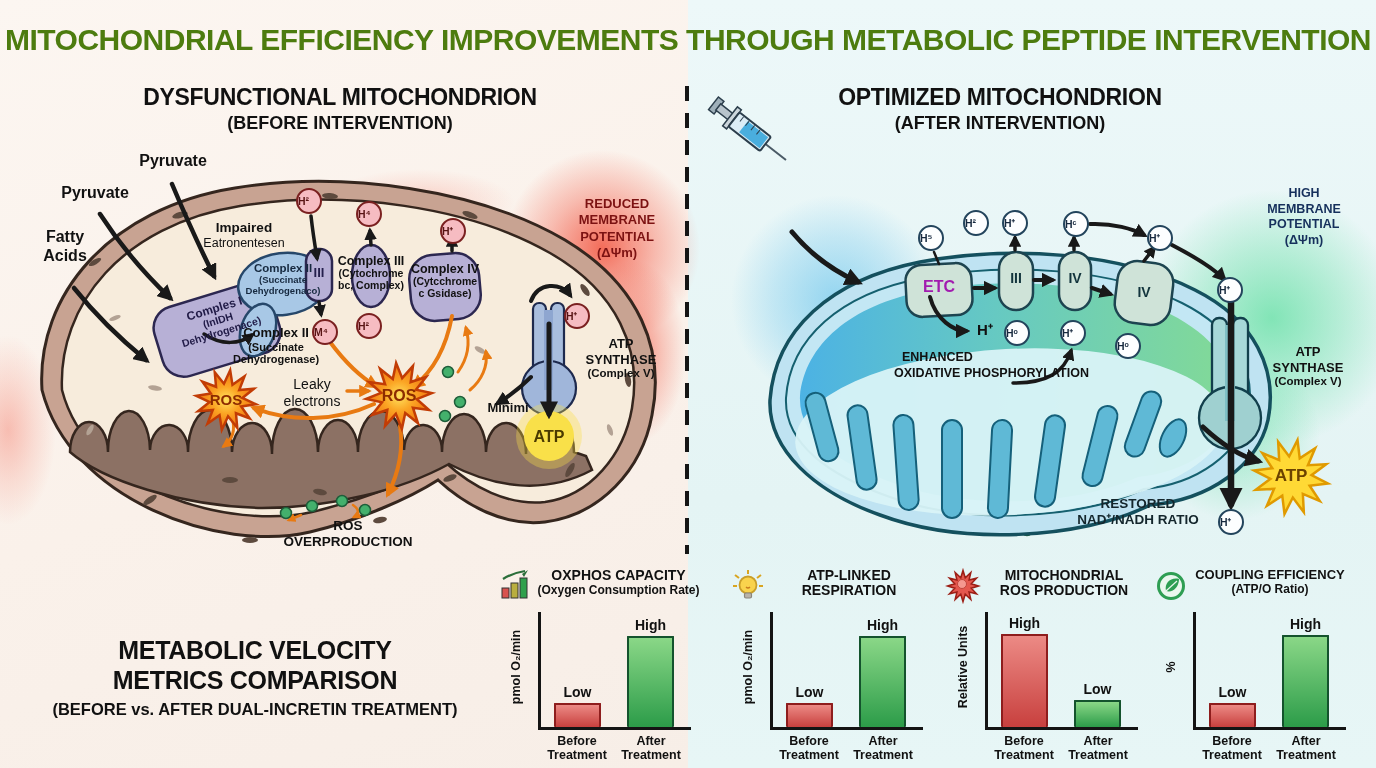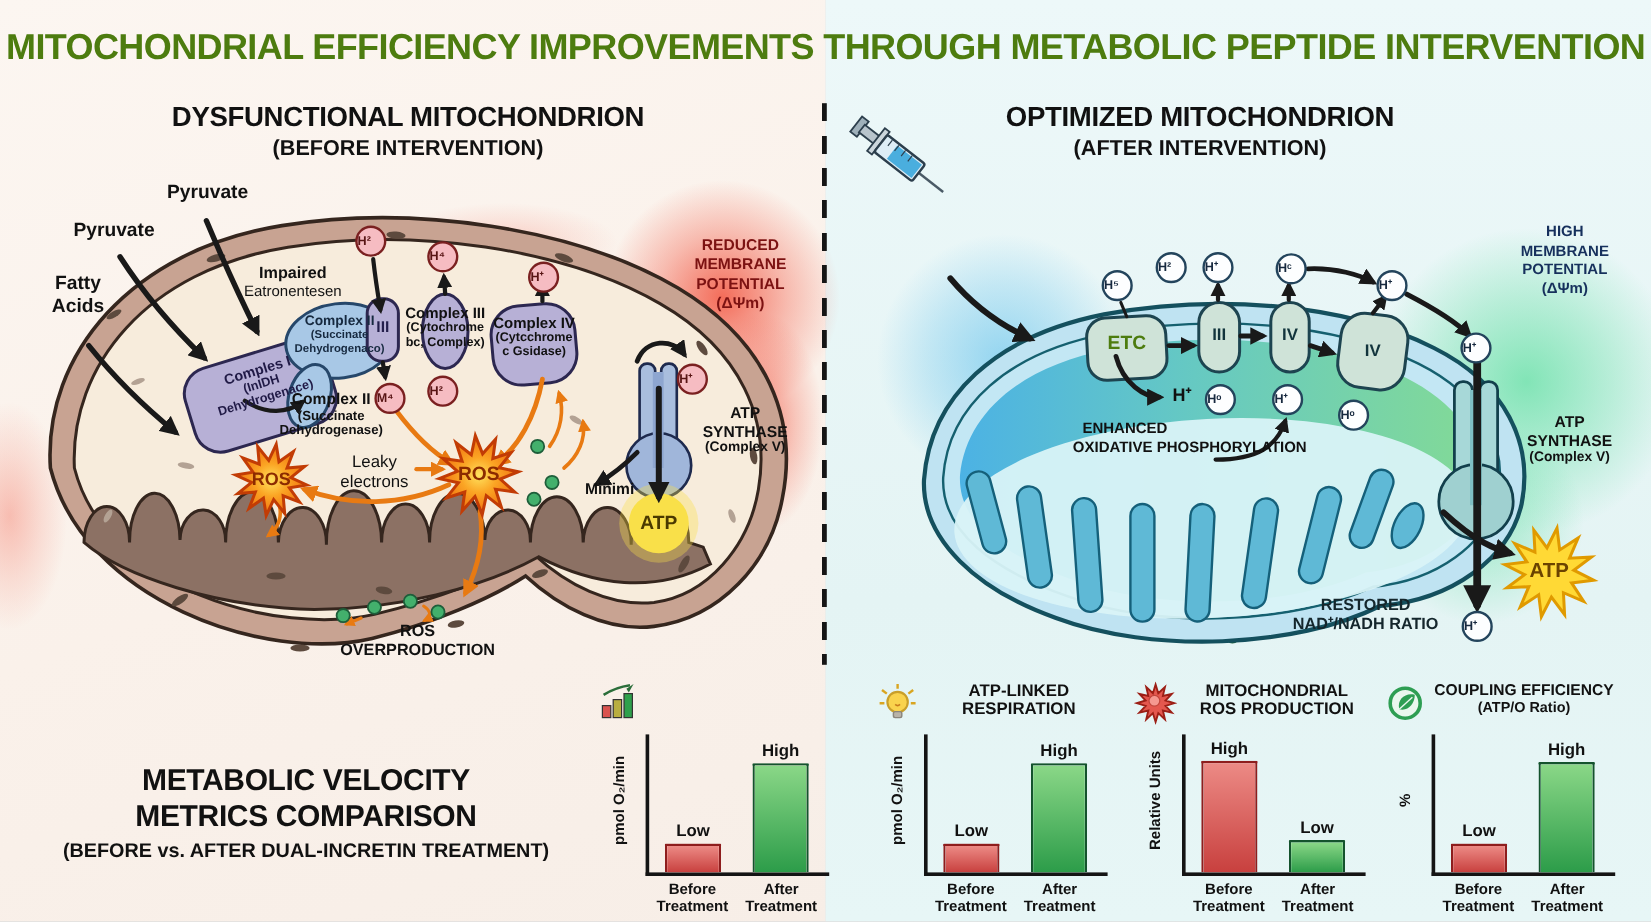--- a/index.html
+++ b/index.html
@@ -328,21 +328,21 @@
   <div class="lbl" style="left:85px;top:636px;width:340px;font-size:25px;font-weight:800;letter-spacing:-0.3px;">
     <div>METABOLIC VELOCITY</div>
     <div>METRICS COMPARISON</div>
   </div>
   <div class="lbl" style="left:40px;top:700px;width:430px;font-size:16.5px;font-weight:600;">(BEFORE vs. AFTER DUAL-INCRETIN TREATMENT)</div>
 
   <div class="lbl head1" style="left:800px;top:84px;width:400px;">OPTIMIZED MITOCHONDRION</div>
   <div class="lbl head2" style="left:800px;top:113px;width:400px;">(AFTER INTERVENTION)</div>
 
 
-  <div class="lbl" style="left:906px;top:278px;width:66px;font-size:16px;font-weight:800;color:#4d7c0f;">ETC</div>
+  <div class="lbl" style="left:906px;top:278px;width:66px;font-size:16px;font-weight:800;color:#a21caf;">ETC</div>
   <div class="lbl" style="left:999px;top:270px;width:34px;font-size:14px;font-weight:800;color:#12343c;">III</div>
   <div class="lbl" style="left:1059px;top:270px;width:32px;font-size:14px;font-weight:800;color:#12343c;">IV</div>
   <div class="lbl" style="left:1116px;top:284px;width:56px;font-size:14px;font-weight:800;color:#12343c;">IV</div>
   <div class="lbl" style="left:968px;top:321px;width:34px;font-size:15px;font-weight:800;">H⁺</div>
 
   <div class="lbl" style="left:902px;top:350px;width:110px;font-size:12.5px;font-weight:800;text-align:left;">ENHANCED</div>
   <div class="lbl" style="left:894px;top:366px;width:220px;font-size:12.5px;font-weight:800;text-align:left;">OXIDATIVE PHOSPHORYLATION</div>
 
   <div class="lbl memhigh" style="left:1258px;top:186px;width:92px;">
     <div>HIGH</div>
@@ -382,20 +382,24 @@
   <div class="proton wh" style="left:1218px;top:509px;">H⁺</div>
 
   <div class="chart c0" style="left:478px;">
     <svg class="cicon" width="36" height="36" viewBox="-18 -18 36 36">
       <rect x="-14" y="2" width="7" height="10" fill="#d9534f" stroke="#333" stroke-width="1"></rect>
       <rect x="-5" y="-3" width="7" height="15" fill="#b9ae3f" stroke="#333" stroke-width="1"></rect>
       <rect x="4" y="-8" width="7" height="20" fill="#2fa04c" stroke="#333" stroke-width="1"></rect>
       <path d="M -13 -7 C -5 -12 2 -14 9 -15" fill="none" stroke="#2b6e3a" stroke-width="2.2"></path>
       <path d="M 6,-12 L 12,-16 L 8,-9 Z" fill="#2b6e3a"></path>
     </svg>
+    <div class="chead">
+      <div class="ctitle">OXPHOS CAPACITY</div>
+      <div class="csub">(Oxygen Consumption Rate)</div>
+    </div>
     <div class="ylab">pmol O₂/min</div>
     <div class="plot">
       <div class="slot s0">
         <div class="bar" style="height: 19%; background: linear-gradient(rgb(236, 138, 133), rgb(200, 64, 62)); border-color: rgb(142, 29, 29);"></div>
         <div class="bartag" style="bottom: calc(19% + 5px);">Low</div>
       </div>
       <div class="slot s1">
         <div class="bar" style="height: 77%; background: linear-gradient(rgb(138, 215, 135), rgb(44, 156, 73)); border-color: rgb(20, 83, 45);"></div>
         <div class="bartag" style="bottom: calc(77% + 5px);">High</div>
       </div>

